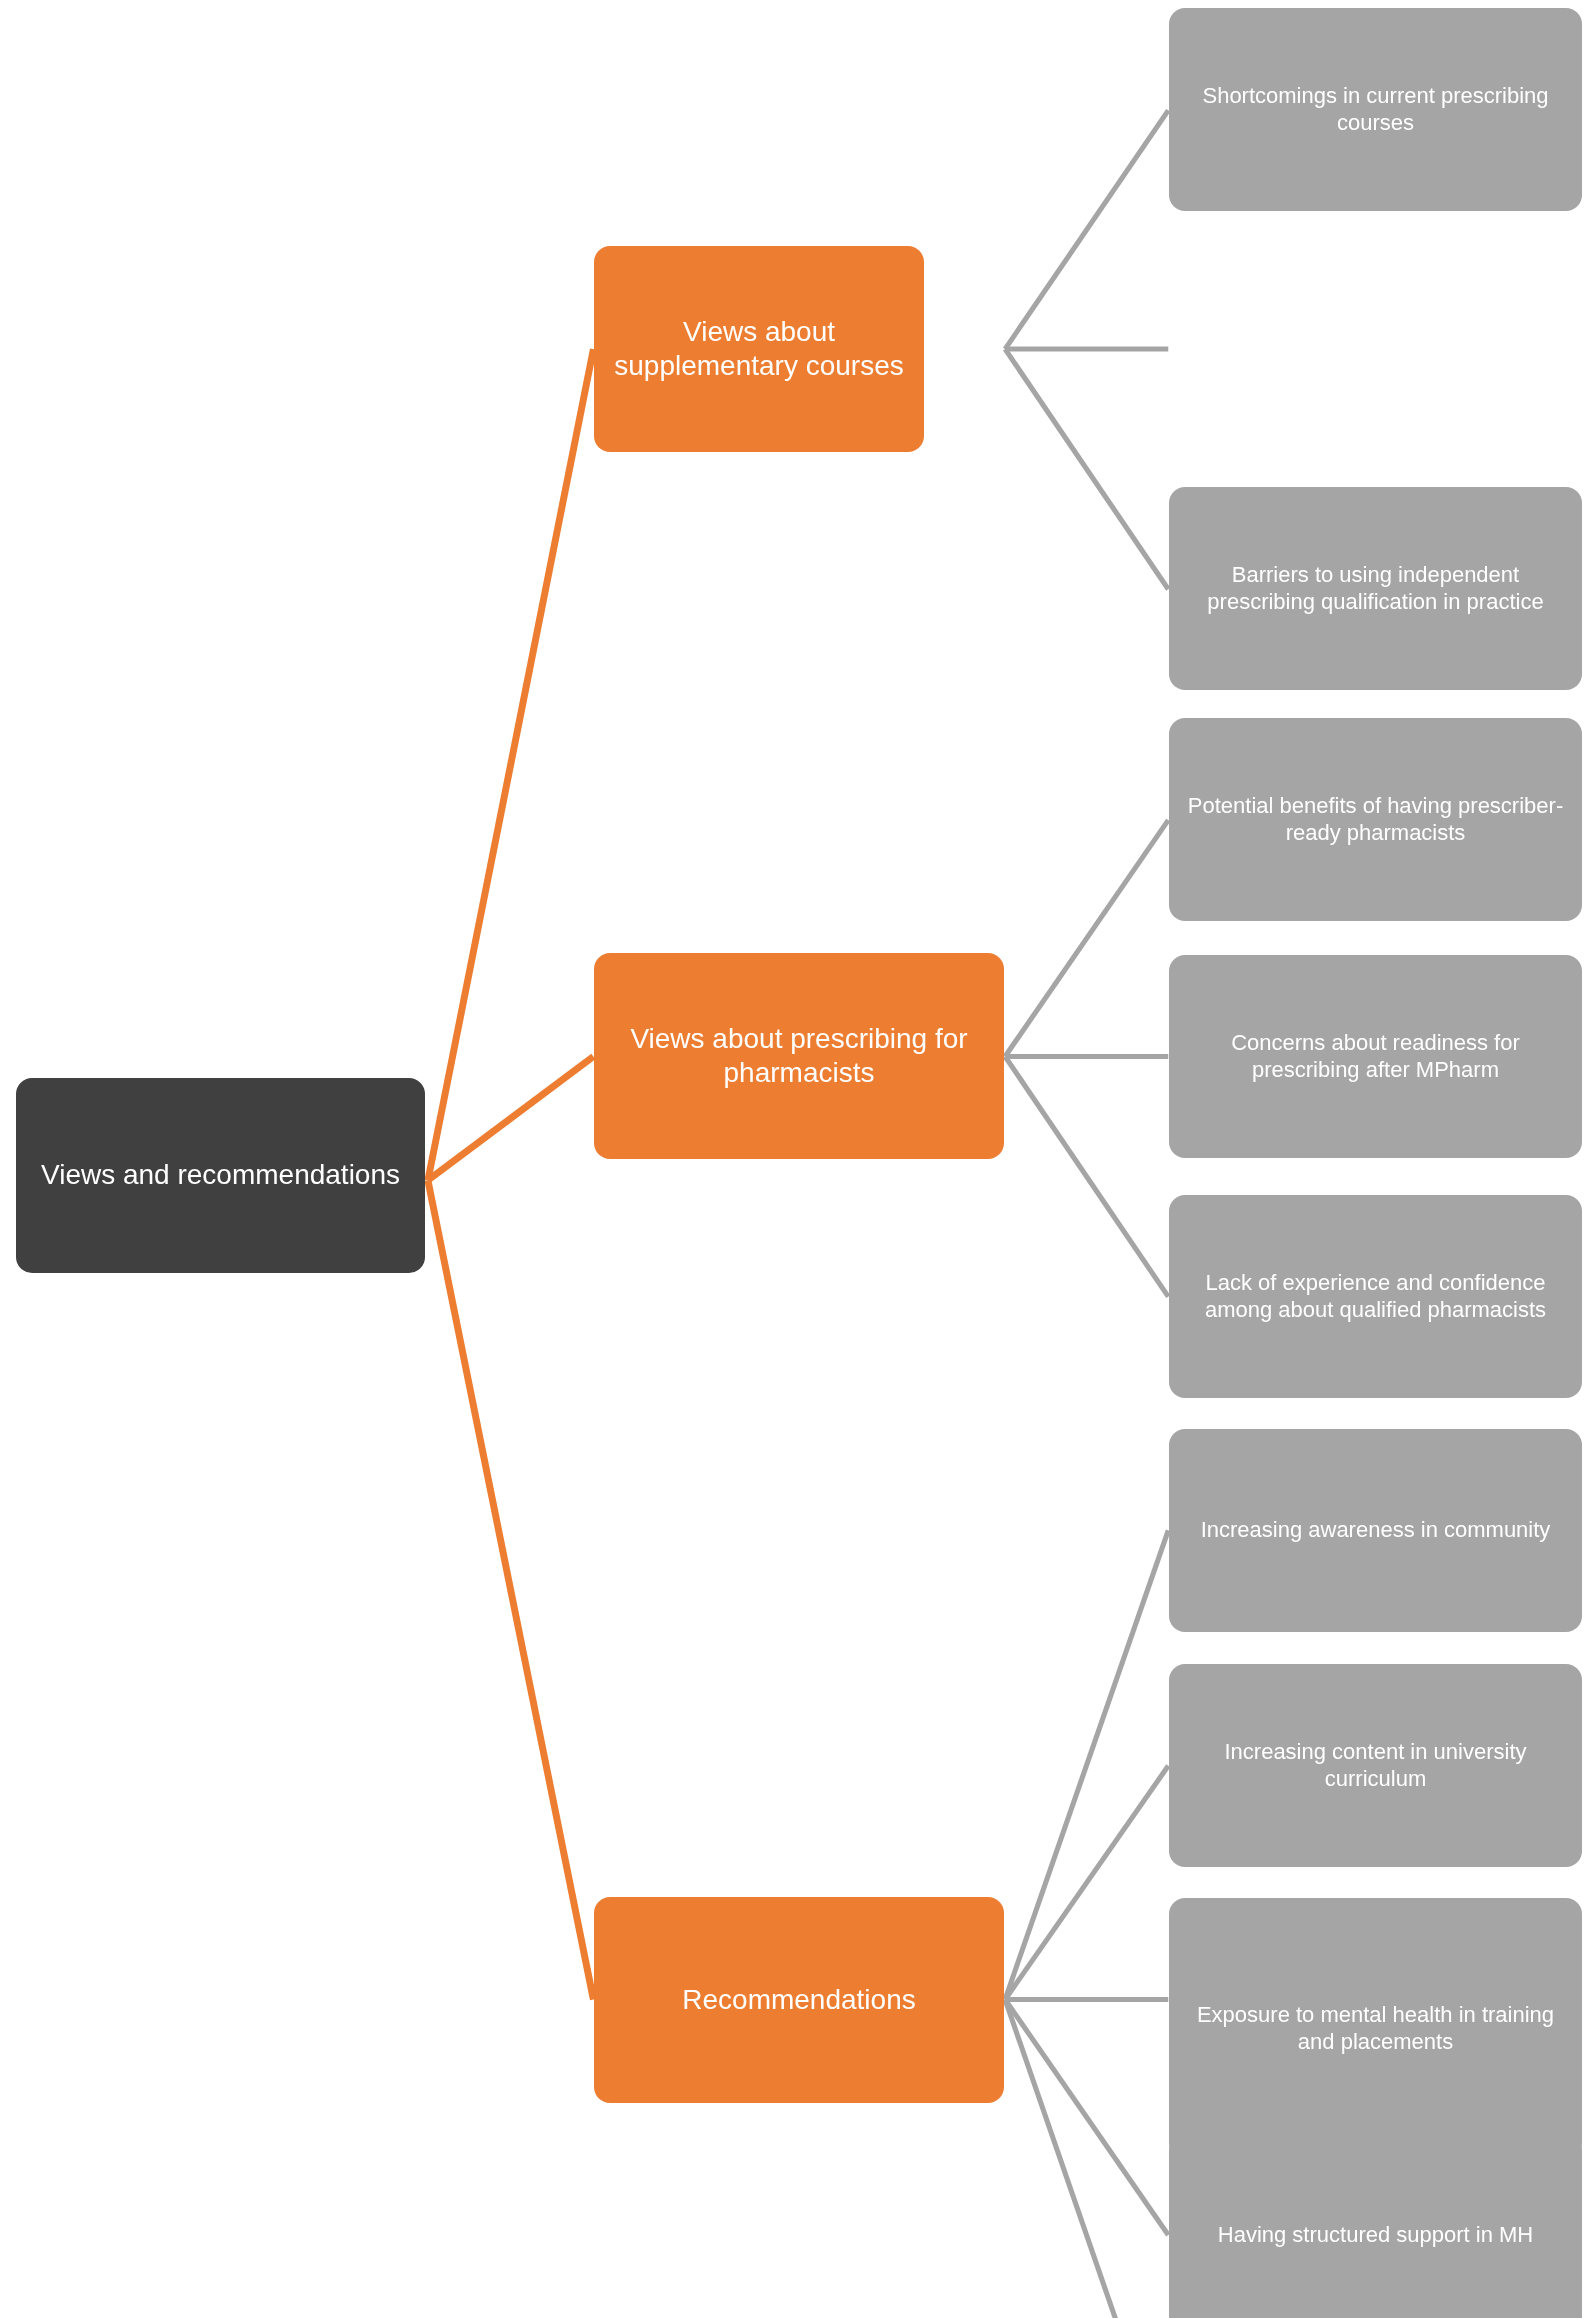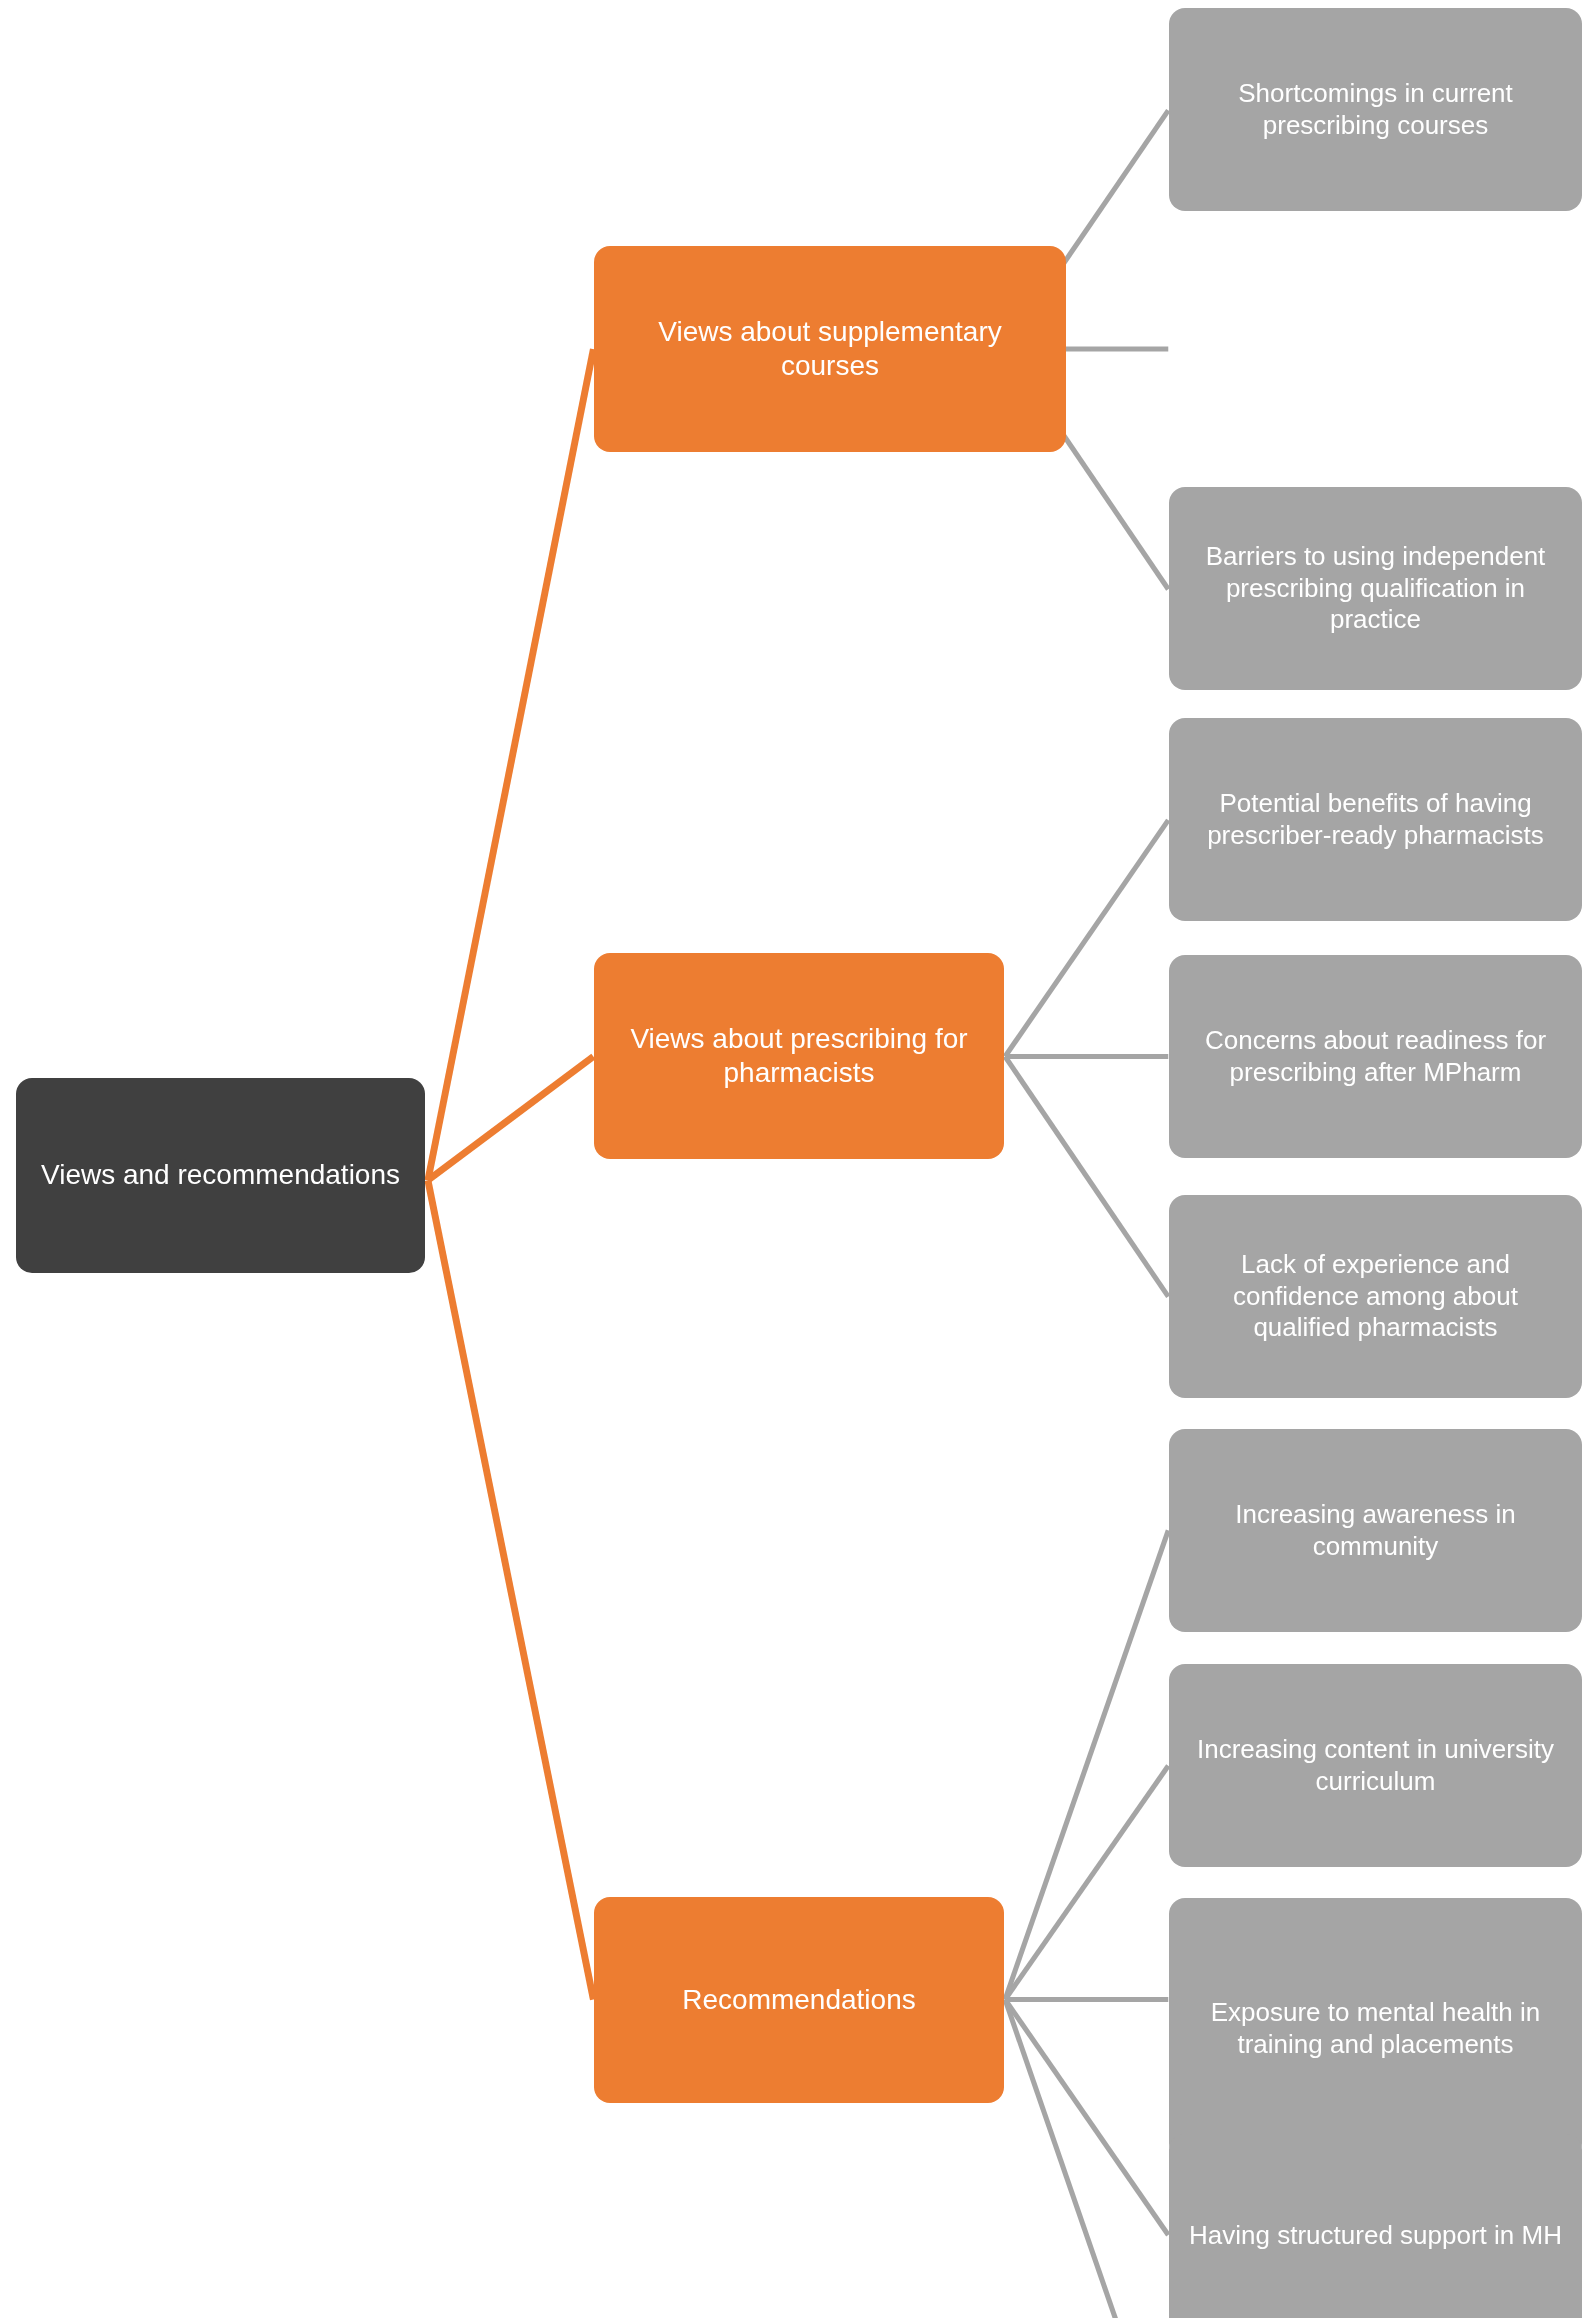--- a/index.html
+++ b/index.html
@@ -17,21 +17,21 @@
     display:flex;align-items:center;justify-content:center;
     text-align:center;
     color:#ffffff;
     border-radius:16px;
     padding:4.6px 13px;
     line-height:1.22;
     z-index:5;
   }
   .node-root{background:#404040;font-size:28px;}
   .node-theme{background:#ED7D31;font-size:28px;}
-  .node-leaf{background:#A5A5A5;font-size:26px;}
+  .node-leaf{background:#A5A5A5;font-size:22px;}
   .node span{display:block;width:100%;}
 </style>
 </head>
 <body>
 
 <div id="canvas">
 
   <svg id="edges" viewBox="0 0 3434 5615" xmlns="http://www.w3.org/2000/svg">
 
     <g stroke="#ED7D31" stroke-width="15" fill="none" stroke-linecap="butt">
@@ -54,21 +54,21 @@
       <path d="M2168,4312 L2520,4312"></path>
       <path d="M2168,4312 L2520,4820"></path>
       <path d="M2168,4312 L2520,5330"></path>
     </g>
   </svg>
 
   <div class="node node-root" style="left:16px;top:1078px;width:409px;height:195px;">
     <span>Views and recommendations</span>
   </div>
 
-  <div class="node node-theme" style="left:594px;top:246px;width:472px;height:206px;justify-content:flex-end;">
+  <div class="node node-theme" style="left:594px;top:246px;width:330px;height:206px;justify-content:flex-end;">
     <span>Views about supplementary courses</span>
   </div>
 
   <div class="node node-theme" style="left:594px;top:953px;width:410px;height:206px;">
     <span>Views about prescribing for pharmacists</span>
   </div>
 
   <div class="node node-theme" style="left:594px;top:1897px;width:410px;height:206px;">
     <span>Recommendations</span>
   </div>

